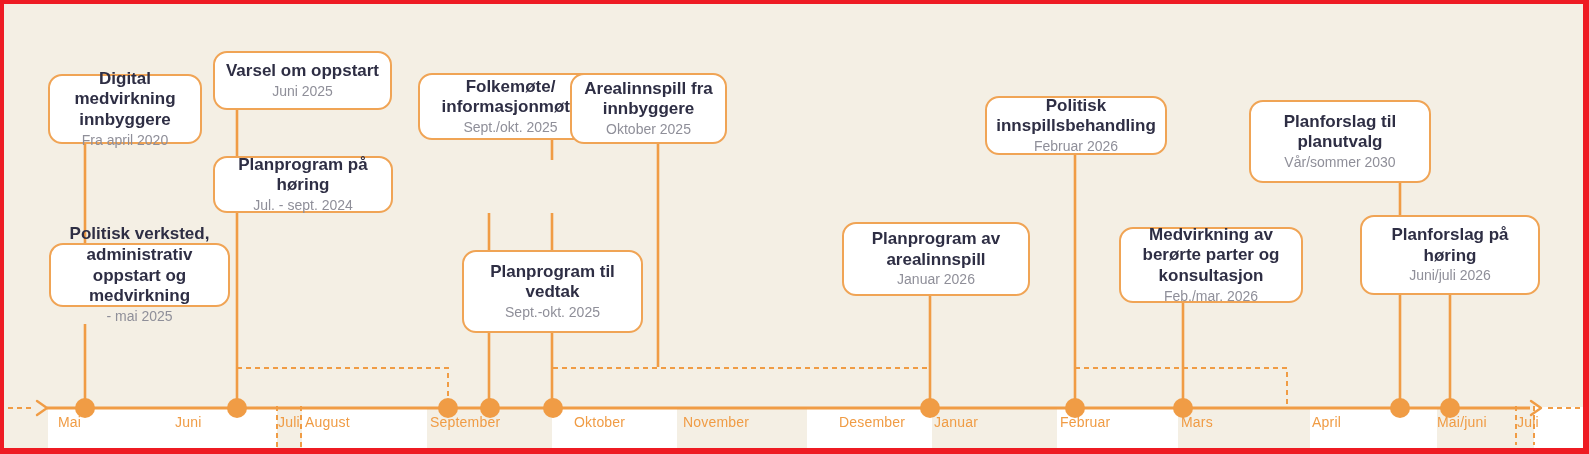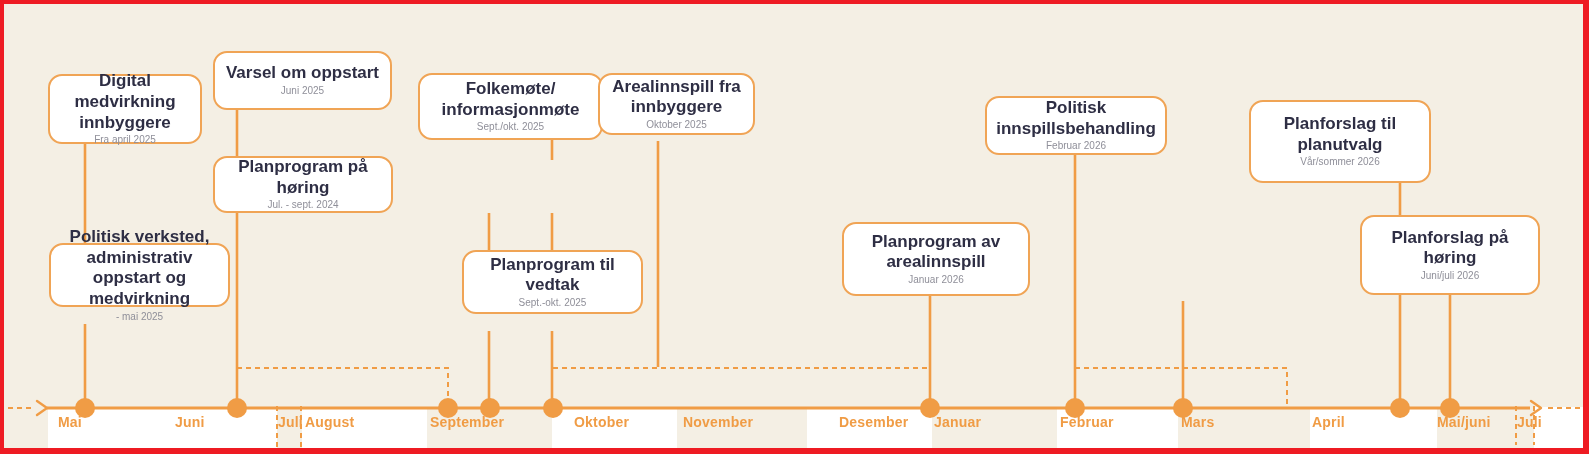--- a/index.html
+++ b/index.html
@@ -15,22 +15,22 @@
   .d{stroke:var(--accent,#F09C45);stroke-width:2;fill:none;stroke-dasharray:5 4;}
   .a{stroke:var(--accent,#F09C45);stroke-width:2.4;fill:none;stroke-linecap:round;stroke-linejoin:round;}
   .dot{fill:var(--accent,#F09C45);}
   .card{
     position:absolute;box-sizing:border-box;background:var(--card_bg,#fff);
     border:2px solid var(--card_border,#F0A455);border-radius:14px;
     display:flex;flex-direction:column;align-items:center;justify-content:center;
     text-align:center;padding:4px 6px;z-index:2;
   }
   .card-title{font-weight:700;font-size:17px;line-height:1.22;color:var(--title,#2E2E44);white-space:pre-line;}
-  .card-date{font-size:10px;line-height:1.25;color:var(--date,#8F8F99);margin-top:1px;}
-  .month{position:absolute;top:414px;font-weight:700;font-size:14px;letter-spacing:.2px;color:var(--accent,#F09C45);z-index:2;white-space:nowrap;}
+  .card-date{font-size:14px;line-height:1.25;color:var(--date,#8F8F99);margin-top:1px;}
+  .month{position:absolute;top:414px;font-weight:400;font-size:14px;letter-spacing:.2px;color:var(--accent,#F09C45);z-index:2;white-space:nowrap;}
   .frame{
     position:absolute;left:0;top:0;right:0;bottom:0;z-index:5;pointer-events:none;
     border-style:solid;border-color:var(--frame,#EE1B23);border-width:4px 6px 6px 4px;
   }
 </style>
 </head>
 <body>
 
 <div class="canvas">
 
@@ -82,58 +82,62 @@
     <circle class="dot" cx="553" cy="408" r="10"></circle>
     <circle class="dot" cx="930" cy="408" r="10"></circle>
     <circle class="dot" cx="1075" cy="408" r="10"></circle>
     <circle class="dot" cx="1183" cy="408" r="10"></circle>
     <circle class="dot" cx="1400" cy="408" r="10"></circle>
     <circle class="dot" cx="1450" cy="408" r="10"></circle>
   </svg>
 
   <div class="card" style="left:48px;top:74px;width:154px;height:70px">
     <div class="card-title">Digital medvirkning innbyggere</div>
-    <div class="card-date">Fra april 2025</div>
+    <div class="card-date">Fra april 2020</div>
   </div>
   <div class="card" style="left:213px;top:51px;width:179px;height:59px">
     <div class="card-title">Varsel om oppstart</div>
     <div class="card-date">Juni 2025</div>
   </div>
   <div class="card" style="left:49px;top:243px;width:181px;height:64px">
     <div class="card-title">Politisk verksted, administrativ oppstart og medvirkning</div>
     <div class="card-date">- mai 2025</div>
   </div>
   <div class="card" style="left:213px;top:156px;width:180px;height:57px">
     <div class="card-title">Planprogram på høring</div>
     <div class="card-date">Jul. - sept. 2024</div>
   </div>
   <div class="card" style="left:418px;top:73px;width:185px;height:67px">
     <div class="card-title">Folkemøte/
 informasjonmøte</div>
     <div class="card-date">Sept./okt. 2025</div>
   </div>
-  <div class="card" style="left:462px;top:250px;width:181px;height:64px">
+  <div class="card" style="left:462px;top:250px;width:181px;height:83px">
     <div class="card-title">Planprogram til vedtak</div>
     <div class="card-date">Sept.-okt. 2025</div>
   </div>
-  <div class="card" style="left:598px;top:73px;width:157px;height:62px">
+  <div class="card" style="left:570px;top:73px;width:157px;height:71px">
     <div class="card-title">Arealinnspill fra innbyggere</div>
     <div class="card-date">Oktober 2025</div>
   </div>
   <div class="card" style="left:842px;top:222px;width:188px;height:74px">
     <div class="card-title">Planprogram av arealinnspill</div>
     <div class="card-date">Januar 2026</div>
   </div>
   <div class="card" style="left:985px;top:96px;width:182px;height:59px">
     <div class="card-title">Politisk innspillsbehandling</div>
     <div class="card-date">Februar 2026</div>
   </div>
+  <div class="card" style="left:1119px;top:227px;width:184px;height:76px">
+    <div class="card-title">Medvirkning av berørte parter og konsultasjon</div>
+    <div class="card-date">Feb./mar. 2026</div>
+  </div>
   <div class="card" style="left:1249px;top:100px;width:182px;height:83px">
     <div class="card-title">Planforslag til planutvalg</div>
-    <div class="card-date">Vår/sommer 2026</div>
+    <div class="card-date">Vår/sommer 2030</div>
   </div>
   <div class="card" style="left:1360px;top:215px;width:180px;height:80px">
     <div class="card-title">Planforslag på høring</div>
     <div class="card-date">Juni/juli 2026</div>
   </div>
 
   <span class="month" style="left:58px">Mai</span>
   <span class="month" style="left:175px">Juni</span>
   <span class="month" style="left:278px">Juli</span>
   <span class="month" style="left:305px">August</span>

